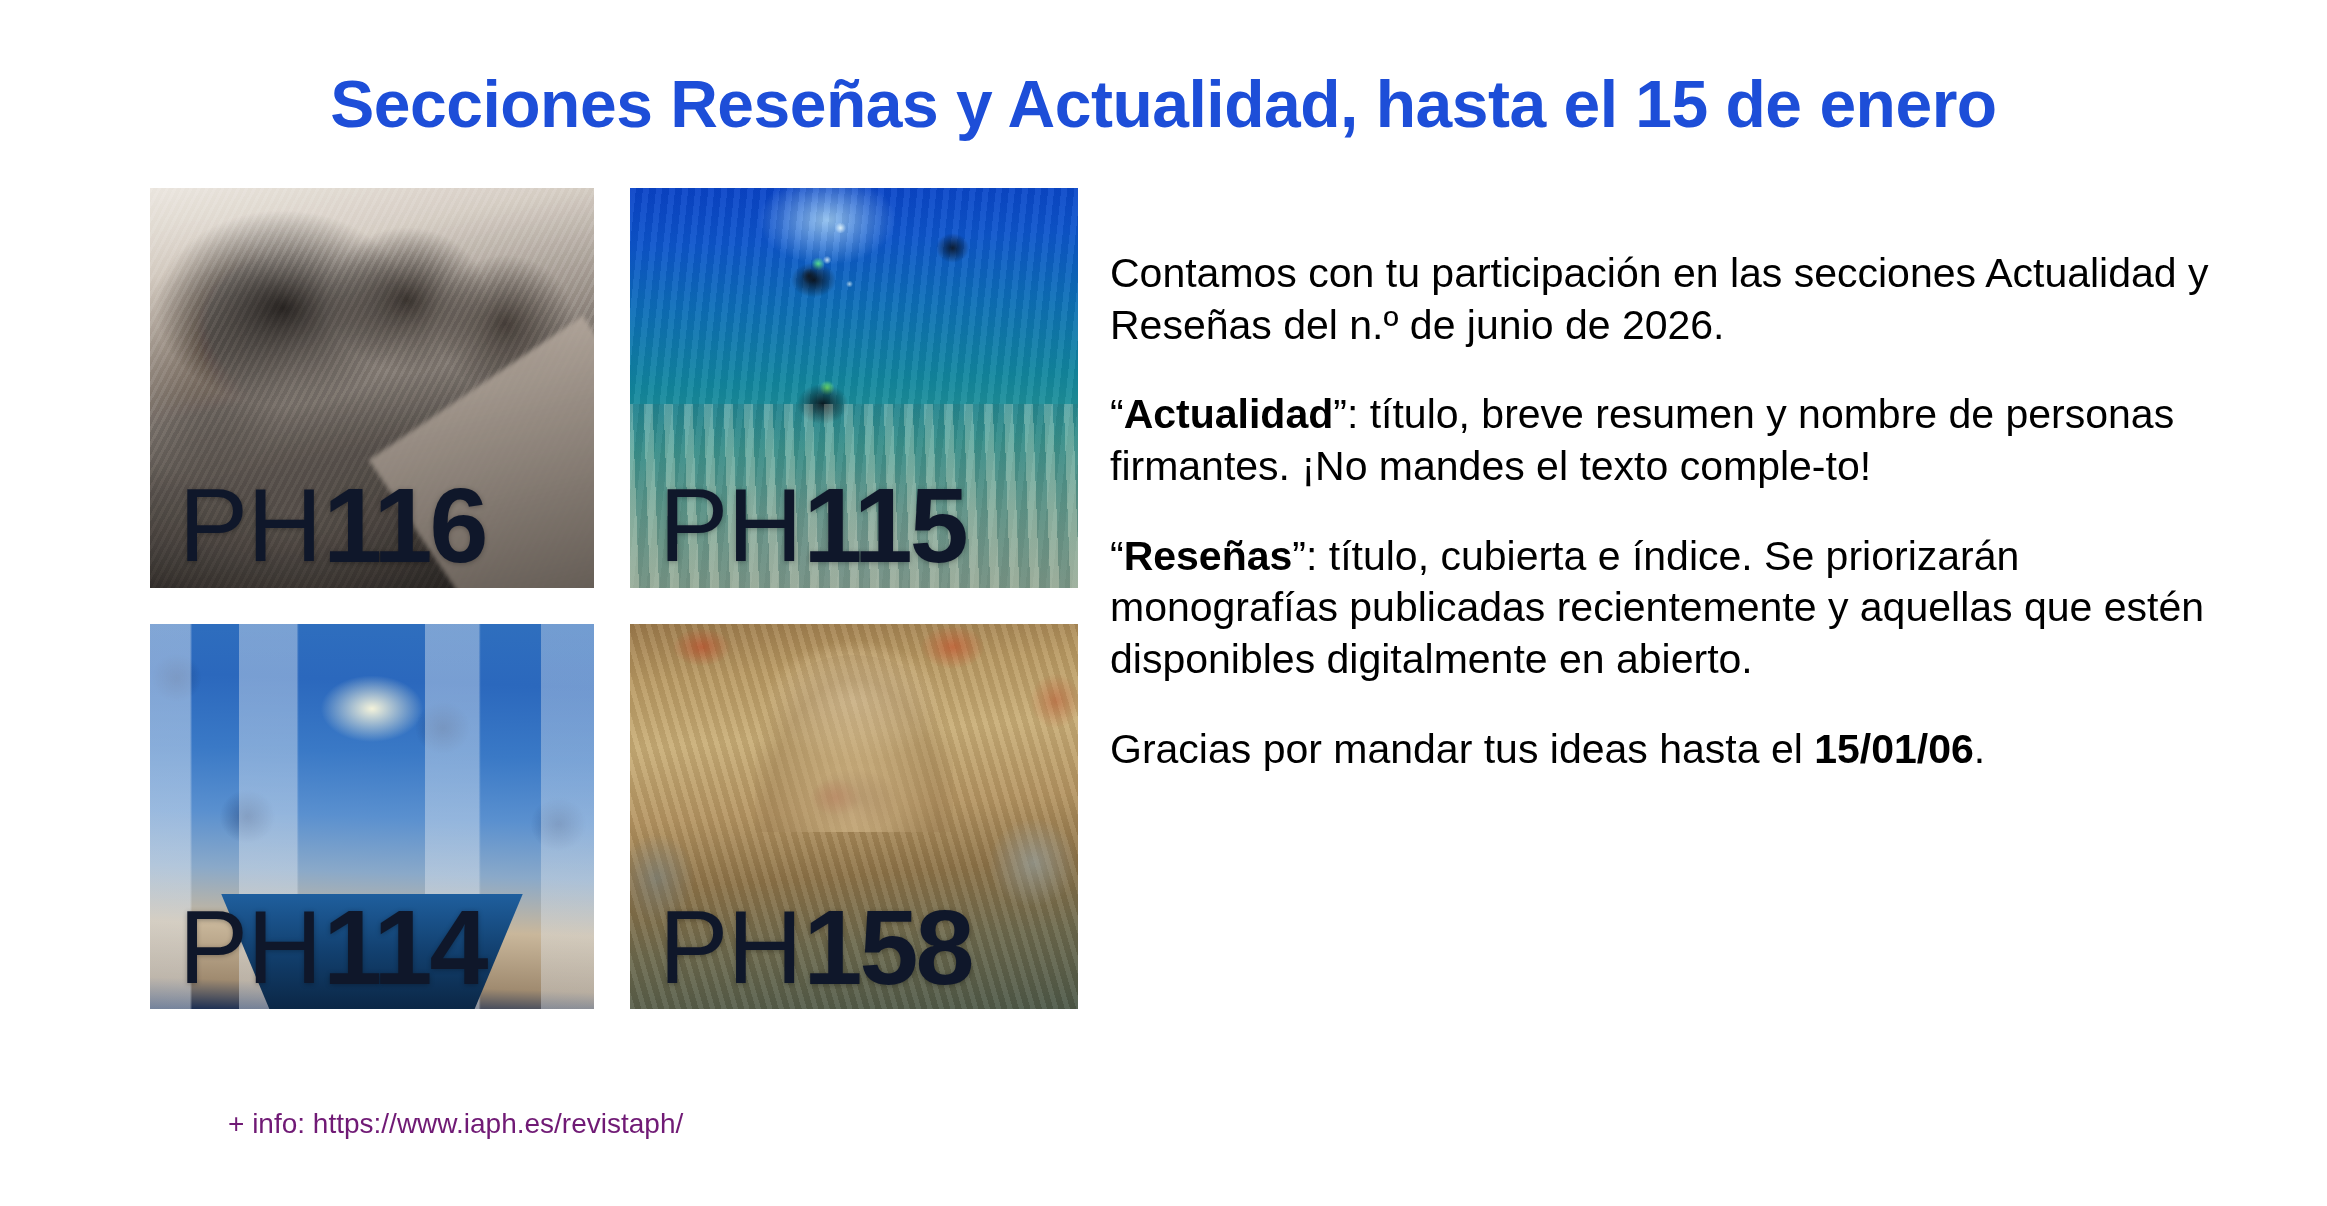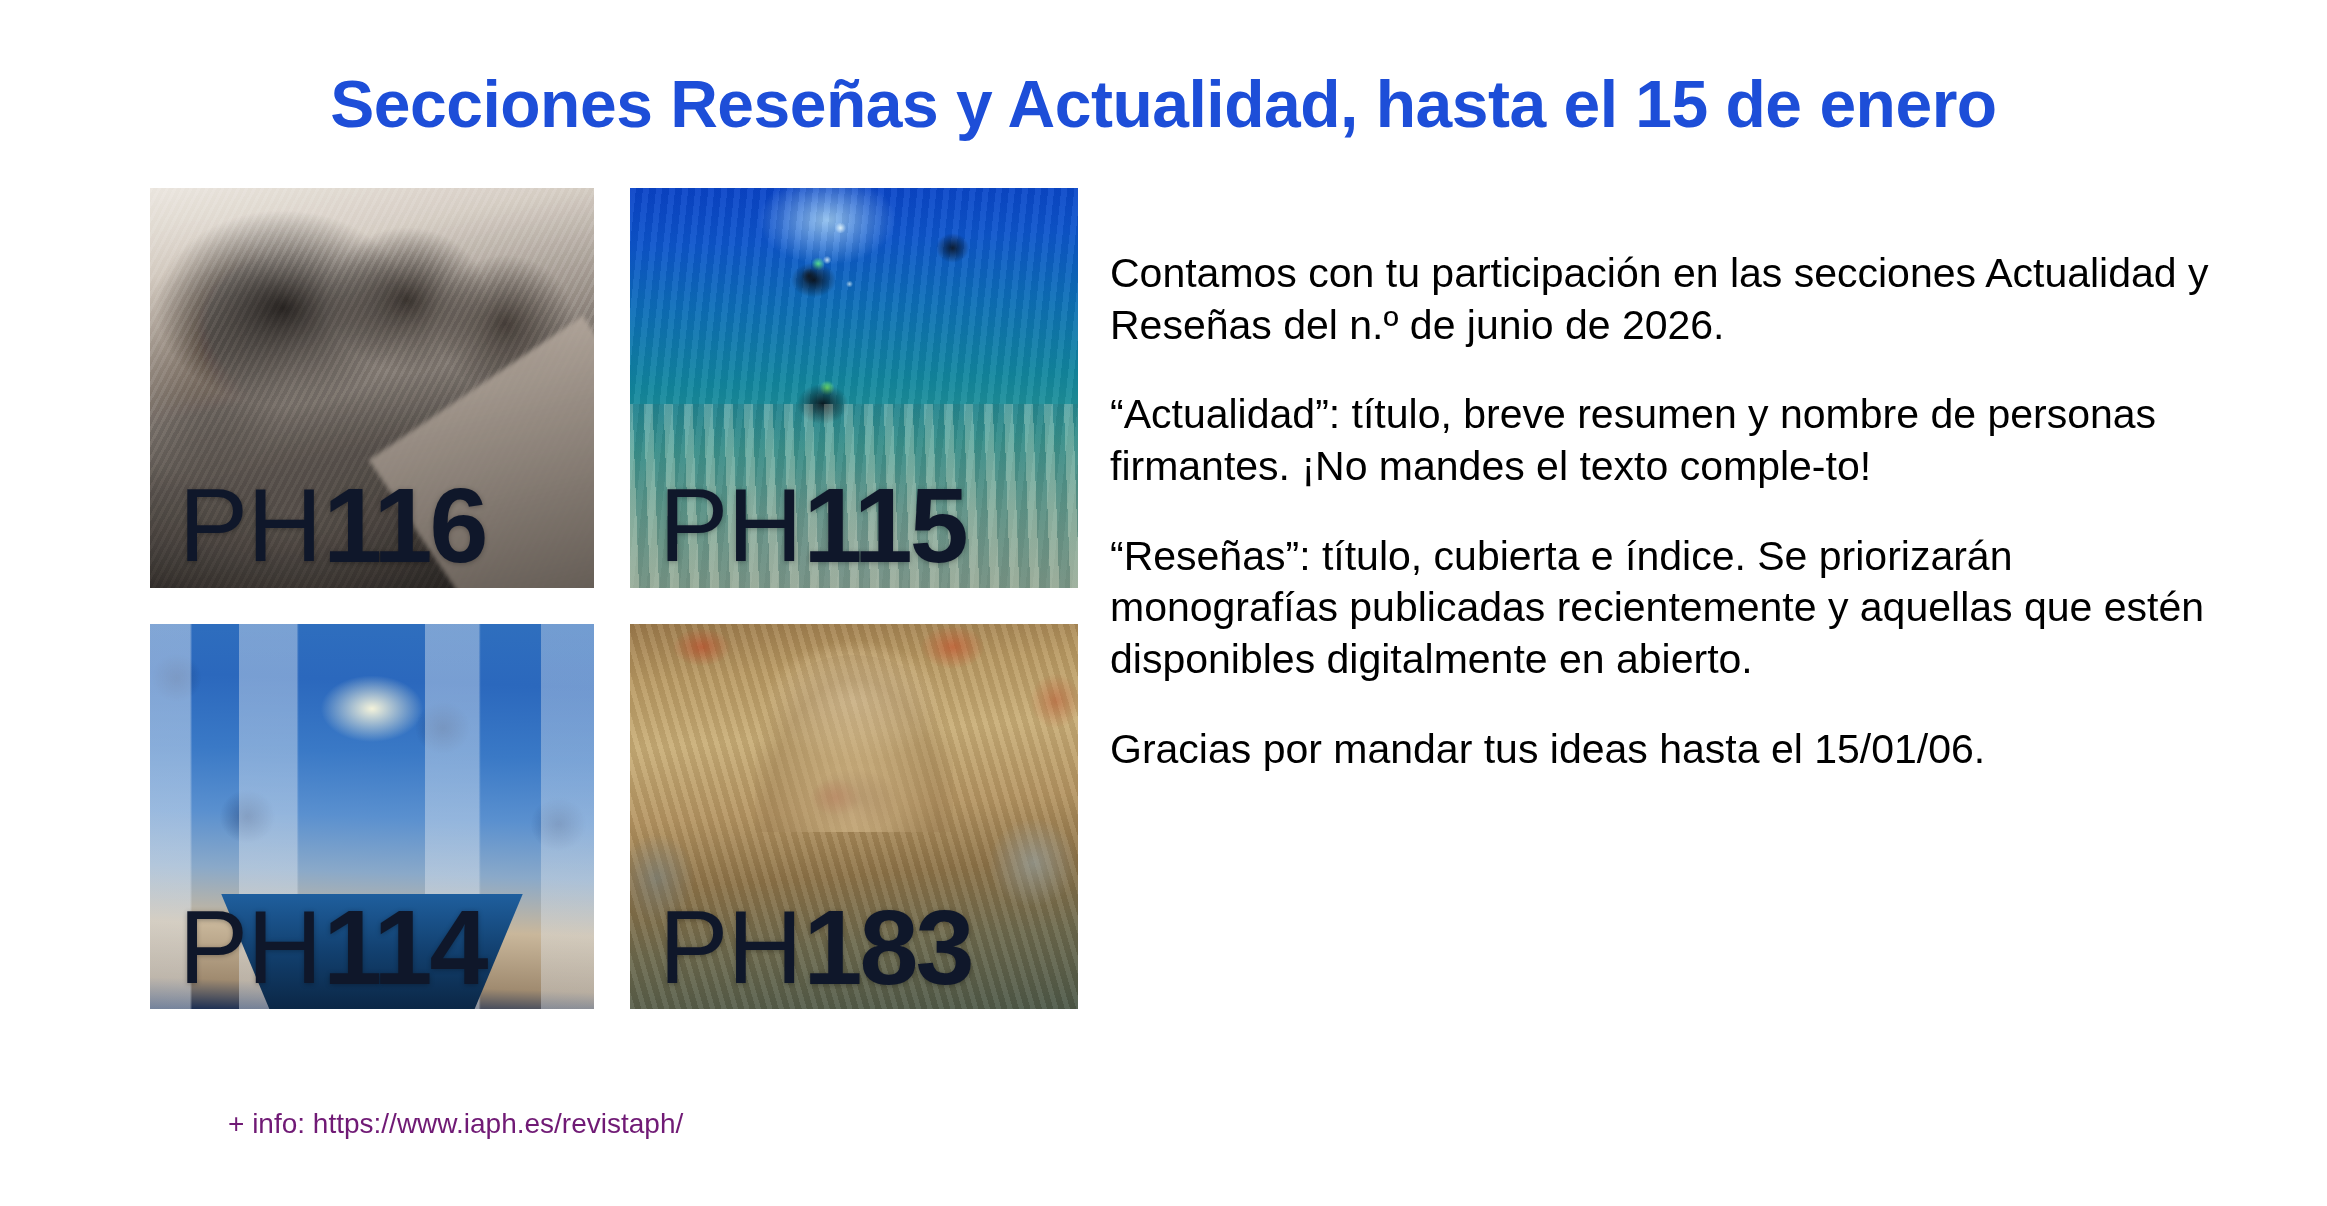--- a/index.html
+++ b/index.html
@@ -214,21 +214,21 @@
   .text-col p {
     margin: 0 0 38px 0;
   }
   .text-col p:last-child {
     margin-bottom: 0;
   }
   .email {
     color: #595959;
   }
   .bold {
-    font-weight: normal;
+    font-weight: bold;
   }
 </style>
 </head>
 <body>
 
 <h1 class="page-title">Secciones Reseñas y Actualidad, hasta el 15 de enero</h1>
 
 <div class="covers">
 
   <div class="cover">
@@ -252,21 +252,21 @@
     <div class="cover-label">
       <span class="ph">PH</span>
       <span class="num">114</span>
     </div>
   </div>
 
   <div class="cover">
     <div class="cover-art art-113"></div>
     <div class="cover-label">
       <span class="ph">PH</span>
-      <span class="num">183</span>
+      <span class="num">158</span>
     </div>
   </div>
 
 </div>
 
 <div class="info-line">+ info: https://www.iaph.es/revistaph/</div>
 
 <div class="text-col">
 
   <p>

